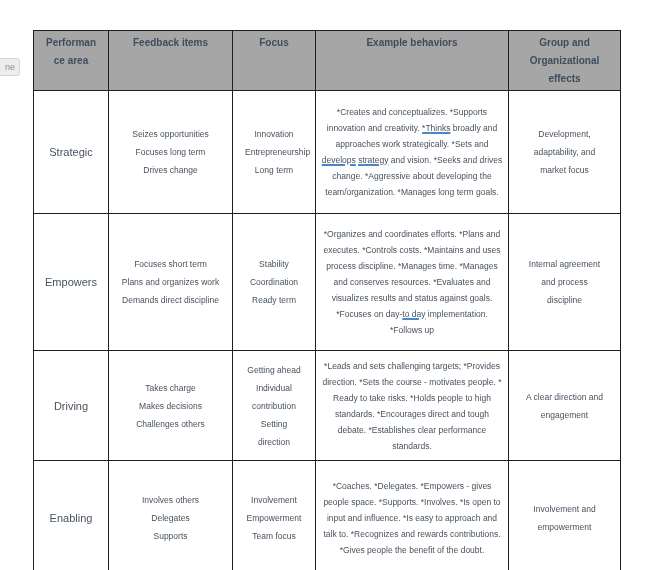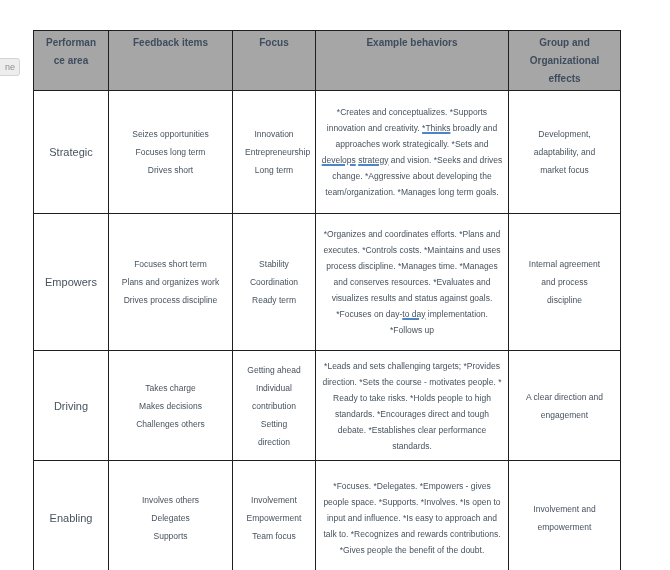--- a/index.html
+++ b/index.html
@@ -117,36 +117,36 @@
           <th>Example behaviors</th>
           <th>Group and Organizational effects</th>
         </tr>
     </thead>
     <tbody>
         <tr>
           <td class="cell-perf">Strategic</td>
           <td class="cell-list">
             <div>Seizes opportunities</div>
             <div>Focuses long term</div>
-            <div>Drives short</div>
+            <div>Drives change</div>
           </td>
           <td class="cell-list">
             <div>Innovation</div>
             <div>Entrepreneurship</div>
             <div>Long term</div>
           </td>
           <td class="cell-behaviors"><span>*Creates and conceptualizes. *Supports innovation and creativity. </span><span class="u">*Thinks</span><span> broadly and approaches work strategically. *Sets and </span><span class="u">develops</span><span> </span><span class="u">strategy</span><span> and vision. *Seeks and drives change. *Aggressive about developing the team/organization. *Manages long term goals.</span></td>
           <td class="cell-effects">Development, adaptability, and market focus</td>
         </tr>
         <tr>
           <td class="cell-perf">Empowers</td>
           <td class="cell-list">
             <div>Focuses short term</div>
             <div>Plans and organizes work</div>
-            <div>Drives process discipline</div>
+            <div>Demands direct discipline</div>
           </td>
           <td class="cell-list">
             <div>Stability</div>
             <div>Coordination</div>
             <div>Ready term</div>
           </td>
           <td class="cell-behaviors"><span>*Organizes and coordinates efforts. *Plans and executes. *Controls costs.  *Maintains and uses process discipline.  *Manages time. *Manages and conserves resources. *Evaluates and visualizes results and status against goals.  *Focuses on day-</span><span class="u">to day</span><span> implementation. *Follows up</span></td>
           <td class="cell-effects">Internal agreement and process discipline</td>
         </tr>
         <tr>
@@ -169,18 +169,18 @@
           <td class="cell-list">
             <div>Involves others</div>
             <div>Delegates</div>
             <div>Supports</div>
           </td>
           <td class="cell-list">
             <div>Involvement</div>
             <div>Empowerment</div>
             <div>Team focus</div>
           </td>
-          <td class="cell-behaviors"><span>*Focuses. *Delegates. *Empowers - gives people space. *Supports.  *Involves. *Is open to input and influence.  *Is easy to approach and talk to. *Recognizes and rewards contributions. *Gives people the benefit of the doubt.</span></td>
+          <td class="cell-behaviors"><span>*Coaches. *Delegates. *Empowers - gives people space. *Supports.  *Involves. *Is open to input and influence.  *Is easy to approach and talk to. *Recognizes and rewards contributions. *Gives people the benefit of the doubt.</span></td>
           <td class="cell-effects">Involvement and empowerment</td>
         </tr>
       </tbody>
   </table>
 </div>
 
 </body></html>

